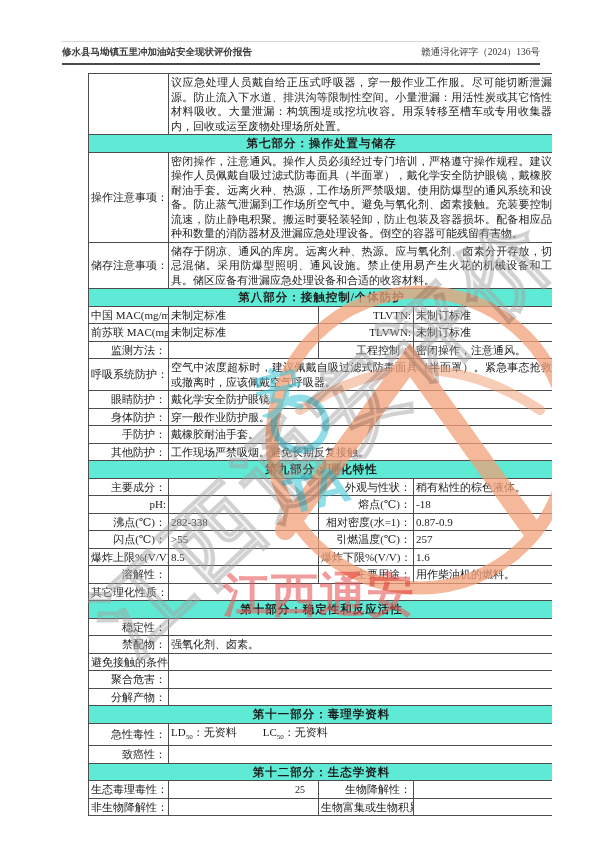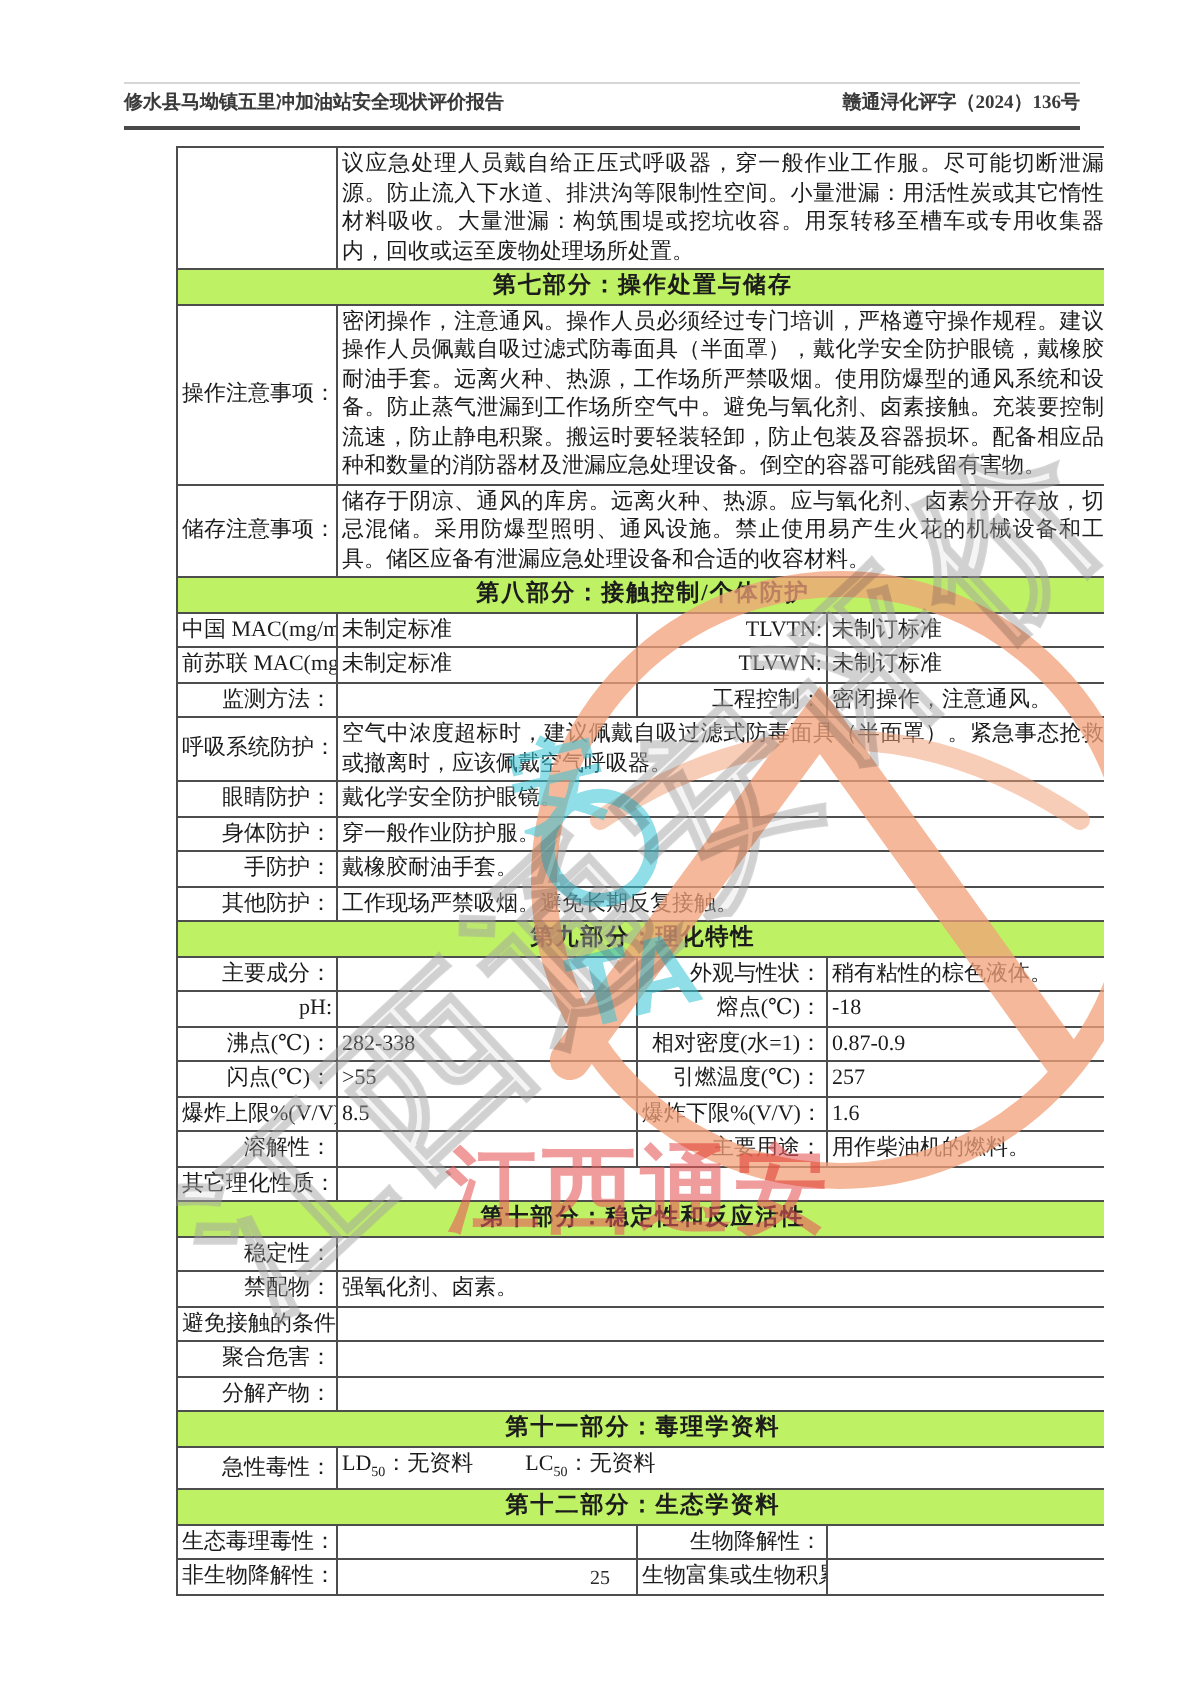--- a/index.html
+++ b/index.html
@@ -3,31 +3,31 @@
 <meta charset="utf-8">
 <style>
   html,body{margin:0;padding:0;background:#ffffff;}
   .page{position:relative;width:552px;height:849px;background:#fff;overflow:hidden;
         font-family:"Liberation Serif","DejaVu Serif",serif;color:#1c1c1c;}
   
   .hdr-topline{position:absolute;left:62px;top:41px;width:478px;border-top:1px solid #d6d6d6;}
   .hdr{position:absolute;left:62px;top:46px;width:478px;display:flex;justify-content:space-between;
        font-size:9.5px;line-height:13px;color:#3a3a3a;}
   .hdr .l{font-weight:600;}
-  .hdr .r{font-weight:700;}
+  .hdr .r{font-weight:400;}
   .hdr-rule{position:absolute;left:62px;top:63px;width:478px;border-top:2px solid #4a4a4a;}
   
   table.doc{position:absolute;left:88px;top:73px;width:466px;border-collapse:collapse;table-layout:fixed;}
   table.doc td{border:1px solid #4d4d4d;font-size:11px;line-height:14.5px;padding:1px 2px;
                vertical-align:middle;word-break:break-all;}
   td.lbl{text-align:right;white-space:nowrap;overflow:hidden;}
   td.lbl-l{text-align:right;white-space:nowrap;overflow:hidden;}
   td.val{text-align:left;}
   td.txt{text-align:justify;padding:1px 4px;}
-  tr.sec td{background:#bef264;text-align:center;font-weight:700;font-size:11.5px;letter-spacing:1px;}
+  tr.sec td{background:#5eead4;text-align:center;font-weight:700;font-size:11.5px;letter-spacing:1px;}
   .f10{font-size:10px;margin-top:48px;} .f95{font-size:9.5px;} .f9{font-size:9px;} .f85{font-size:8.5px;}
   sub{font-size:7px;}
   .gap{display:inline-block;width:26px;}
   .pageno{position:absolute;left:0;top:784px;width:600px;text-align:center;font-size:10px;color:#2a2a2a;}
   
   .wm{position:absolute;inset:0;pointer-events:none;z-index:3;}
   .wm-svg{position:absolute;left:240px;top:260px;mix-blend-mode:multiply;}
   .wm-red{position:absolute;left:223px;top:564px;font-size:47px;font-weight:700;letter-spacing:1px;
           font-family:"Liberation Sans","DejaVu Sans",sans-serif;color:#e85a5a;opacity:.6;
           mix-blend-mode:multiply;white-space:nowrap;}
@@ -187,20 +187,24 @@
 
     <tr class="sec">
       <td colspan="4">第十一部分：毒理学资料</td>
     </tr>
     <tr>
       <td class="lbl">急性毒性：</td>
       <td class="val" colspan="3">
         <span>LD</span><sub>50</sub><span>：无资料</span><span class="gap"></span><span>LC</span><sub>50</sub><span>：无资料</span>
       </td>
     </tr>
+    <tr>
+      <td class="lbl">致癌性：</td>
+      <td class="val" colspan="3"></td>
+    </tr>
 
     <tr class="sec">
       <td colspan="4">第十二部分：生态学资料</td>
     </tr>
     <tr>
       <td class="lbl">生态毒理毒性：</td>
       <td class="val"></td>
       <td class="lbl-l">生物降解性：</td>
       <td class="val"></td>
     </tr>

